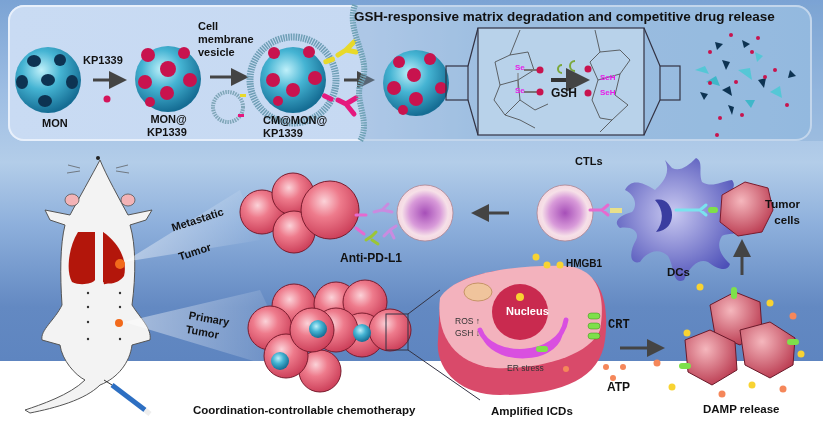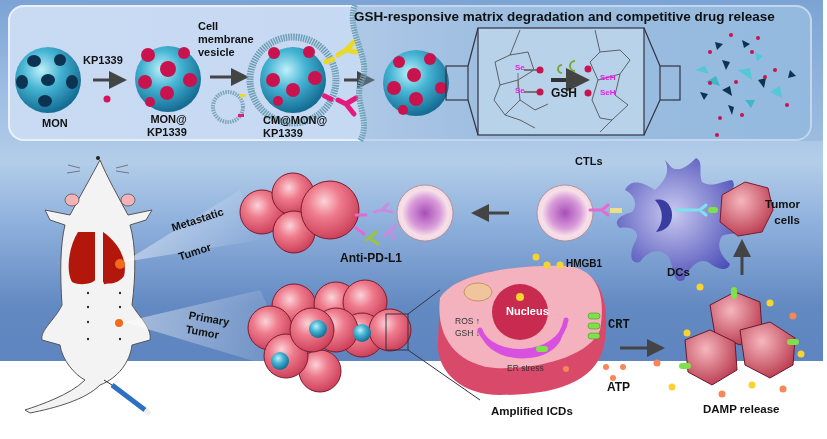--- a/index.html
+++ b/index.html
@@ -381,15 +381,16 @@
   <div class="lbl" style="left:667px;top:266px;font-size:11.5px;">DCs</div>
   <div class="lbl" style="left:566px;top:258px;font-size:10px;">HMGB1</div>
   <div class="lbl" style="left:506px;top:305px;font-size:11px;color:#fff;">Nucleus</div>
   <div class="lbl" style="left:455px;top:316px;font-size:8.5px;color:#333;font-weight:normal;"><span>ROS</span> ↑</div>
   <div class="lbl" style="left:455px;top:328px;font-size:8.5px;color:#333;font-weight:normal;"><span>GSH</span> ↓</div>
   <div class="lbl" style="left:507px;top:363px;font-size:8.5px;color:#333;font-weight:normal;">ER stress</div>
   <div class="lbl" style="left:608px;top:318px;font-size:12px;font-family:Liberation Mono, monospace;">CRT</div>
   <div class="lbl" style="left:607px;top:380px;font-size:12px;">ATP</div>
   <div class="lbl" style="left:190px;top:309px;font-size:11px;transform:rotate(10deg);transform-origin:left top;">Primary</div>
   <div class="lbl" style="left:187px;top:323px;font-size:11px;transform:rotate(10deg);transform-origin:left top;">Tumor</div>
+  <div class="lbl" style="left:193px;top:404px;font-size:11.5px;">Coordination-controllable chemotherapy</div>
   <div class="lbl" style="left:491px;top:405px;font-size:11.5px;">Amplified ICDs</div>
   <div class="lbl" style="left:703px;top:403px;font-size:11.5px;">DAMP release</div>
 </div>
 
 </body></html>

